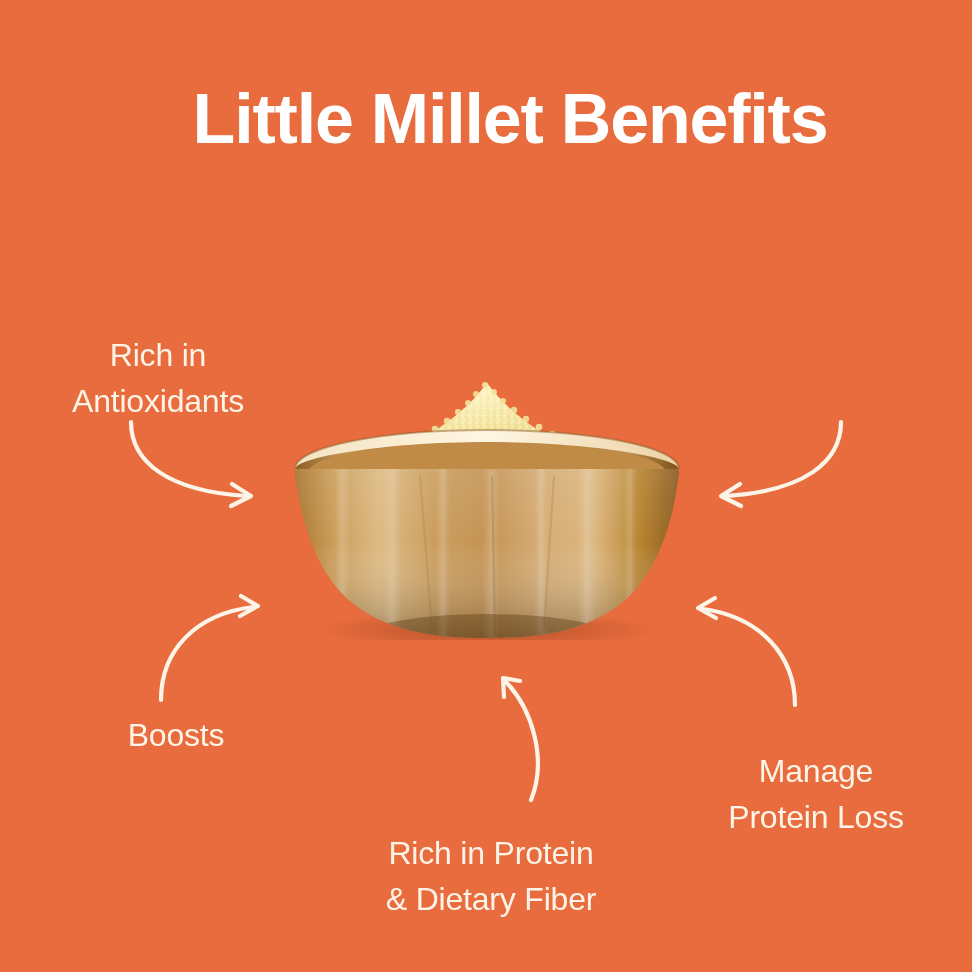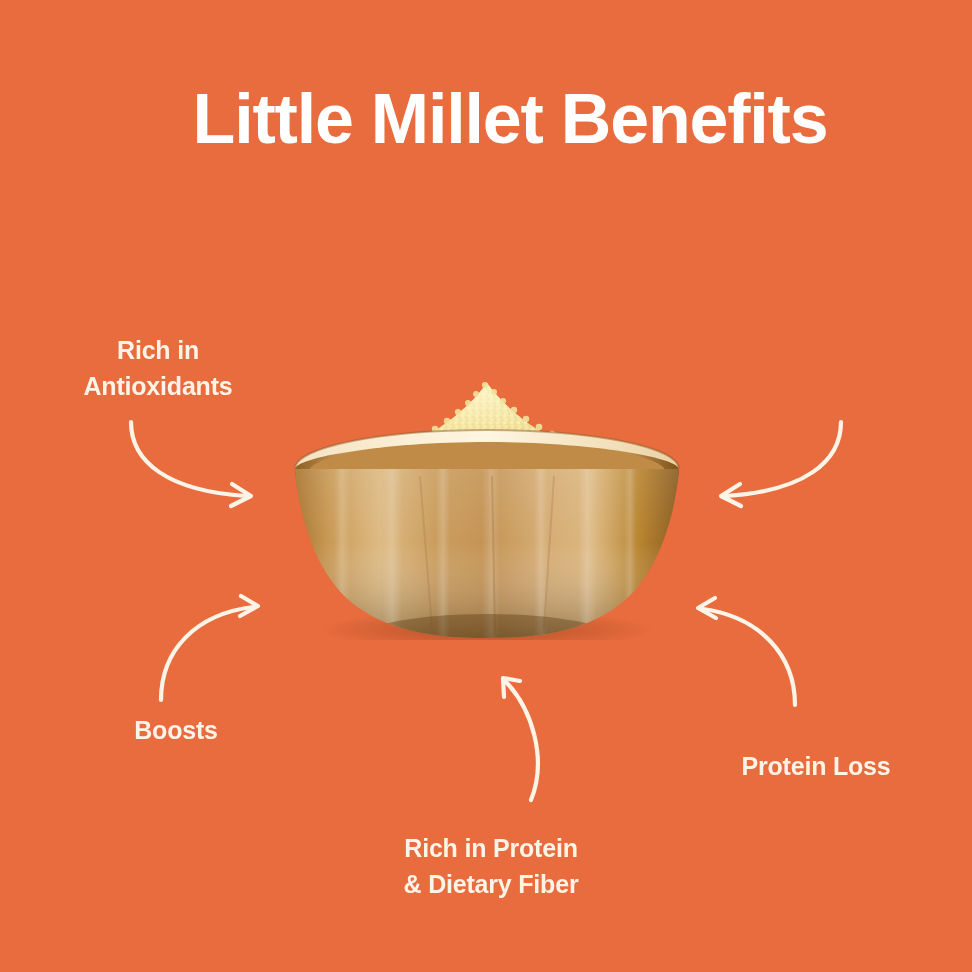--- a/index.html
+++ b/index.html
@@ -31,22 +31,22 @@
     letter-spacing: -1.2px;
     line-height: 1.0;
     white-space: nowrap;
     padding-left: 24px;
   }
 
   
   .benefit-label {
     position: absolute;
     color: #FDF4E8;
-    font-size: 25px;
-    font-weight: 700;
+    font-size: 32px;
+    font-weight: 400;
     line-height: 1.44;
     letter-spacing: -0.2px;
     white-space: nowrap;
   }
   .benefit-label .line { display: block; }
 
   #label-antioxidants { left: 40px;  top: 332px; width: 236px; text-align: center; }
   #label-cholesterol  { left: 716px; top: 332px; width: 246px; text-align: center; }
   #label-immunity     { left: 62px;  top: 712px; width: 228px; text-align: center; }
   #label-protein      { left: 360px; top: 830px; width: 262px; text-align: center; }
@@ -300,16 +300,17 @@
   <div class="benefit-label" id="label-immunity" style="color: rgb(253, 244, 232);">
     <span class="line">Boosts</span>
   </div>
 
   <div class="benefit-label" id="label-protein" style="color: rgb(253, 244, 232);">
     <span class="line">Rich in Protein</span>
     <span class="line">&amp; Dietary Fiber</span>
   </div>
 
   <div class="benefit-label" id="label-weightloss" style="color: rgb(253, 244, 232);">
+    <span class="line">Manage</span>
     <span class="line">Protein Loss</span>
   </div>
 
 </div>
 
 </body></html>

